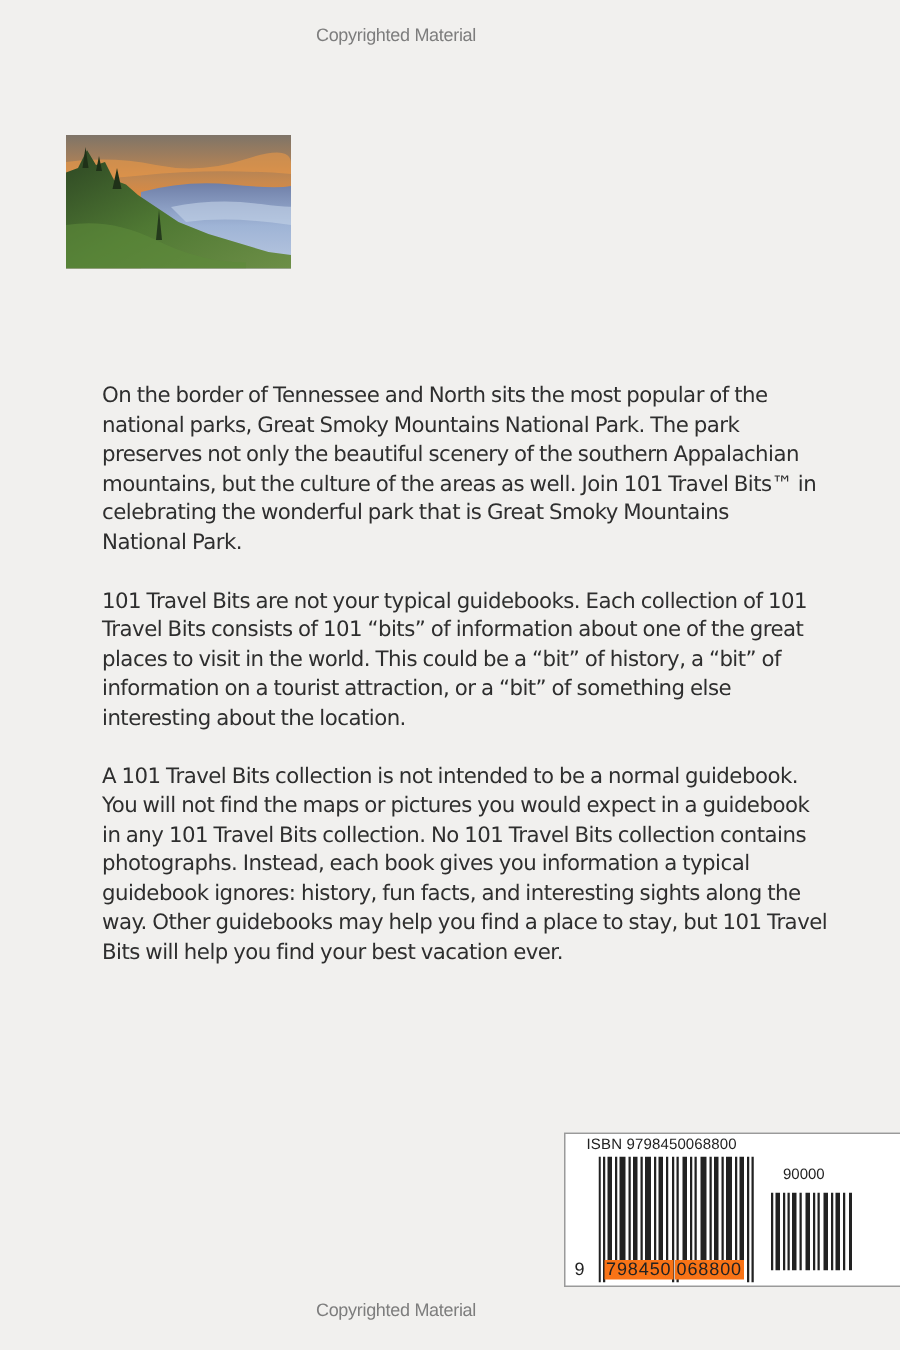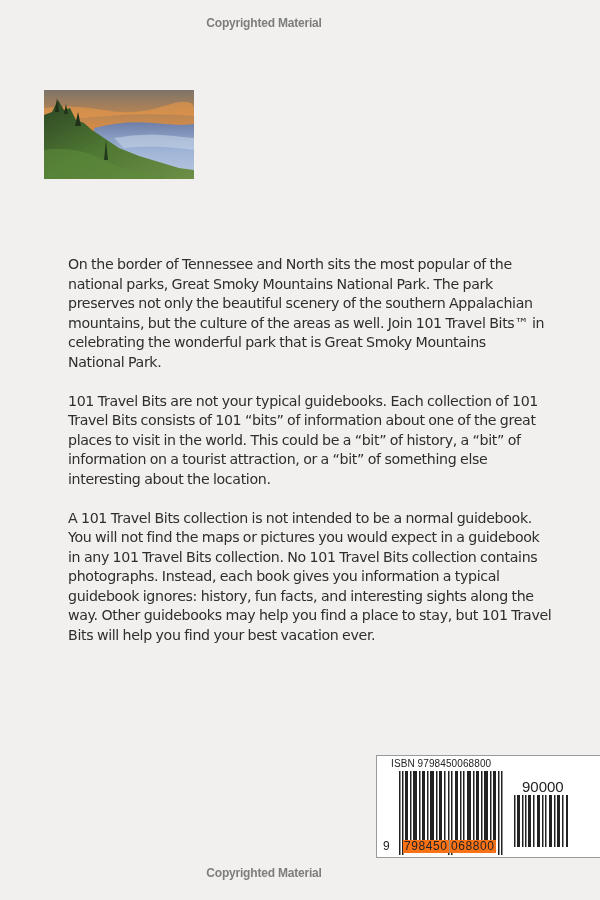--- a/index.html
+++ b/index.html
@@ -13,21 +13,21 @@
       position: relative;
       overflow: hidden;
       font-family: "DejaVu Sans", sans-serif;
     }
     .watermark {
       position: absolute;
       left: 0;
       width: 528px;
       text-align: center;
       font-family: "Liberation Sans", sans-serif;
-      font-weight: bold;
+      font-weight: normal;
       font-size: 12px;
       color: #7d7d7d;
       letter-spacing: -0.2px;
     }
     .watermark.top { top: 16px; }
     .watermark.bottom { top: 866px; }
 
     .cover-photo {
       position: absolute;
       left: 44px;
@@ -74,21 +74,21 @@
       font-family: "Liberation Sans", sans-serif;
       font-size: 10px;
       color: #222;
       letter-spacing: 0.1px;
     }
     .addon-label {
       position: absolute;
       left: 145px;
       top: 22px;
       font-family: "Liberation Sans", sans-serif;
-      font-size: 15px;
+      font-size: 10px;
       color: #222;
     }
     .main-bars {
       position: absolute;
       left: 22px;
       top: 15px;
       width: 104px;
       height: 84px;
     }
     .addon-bars {

